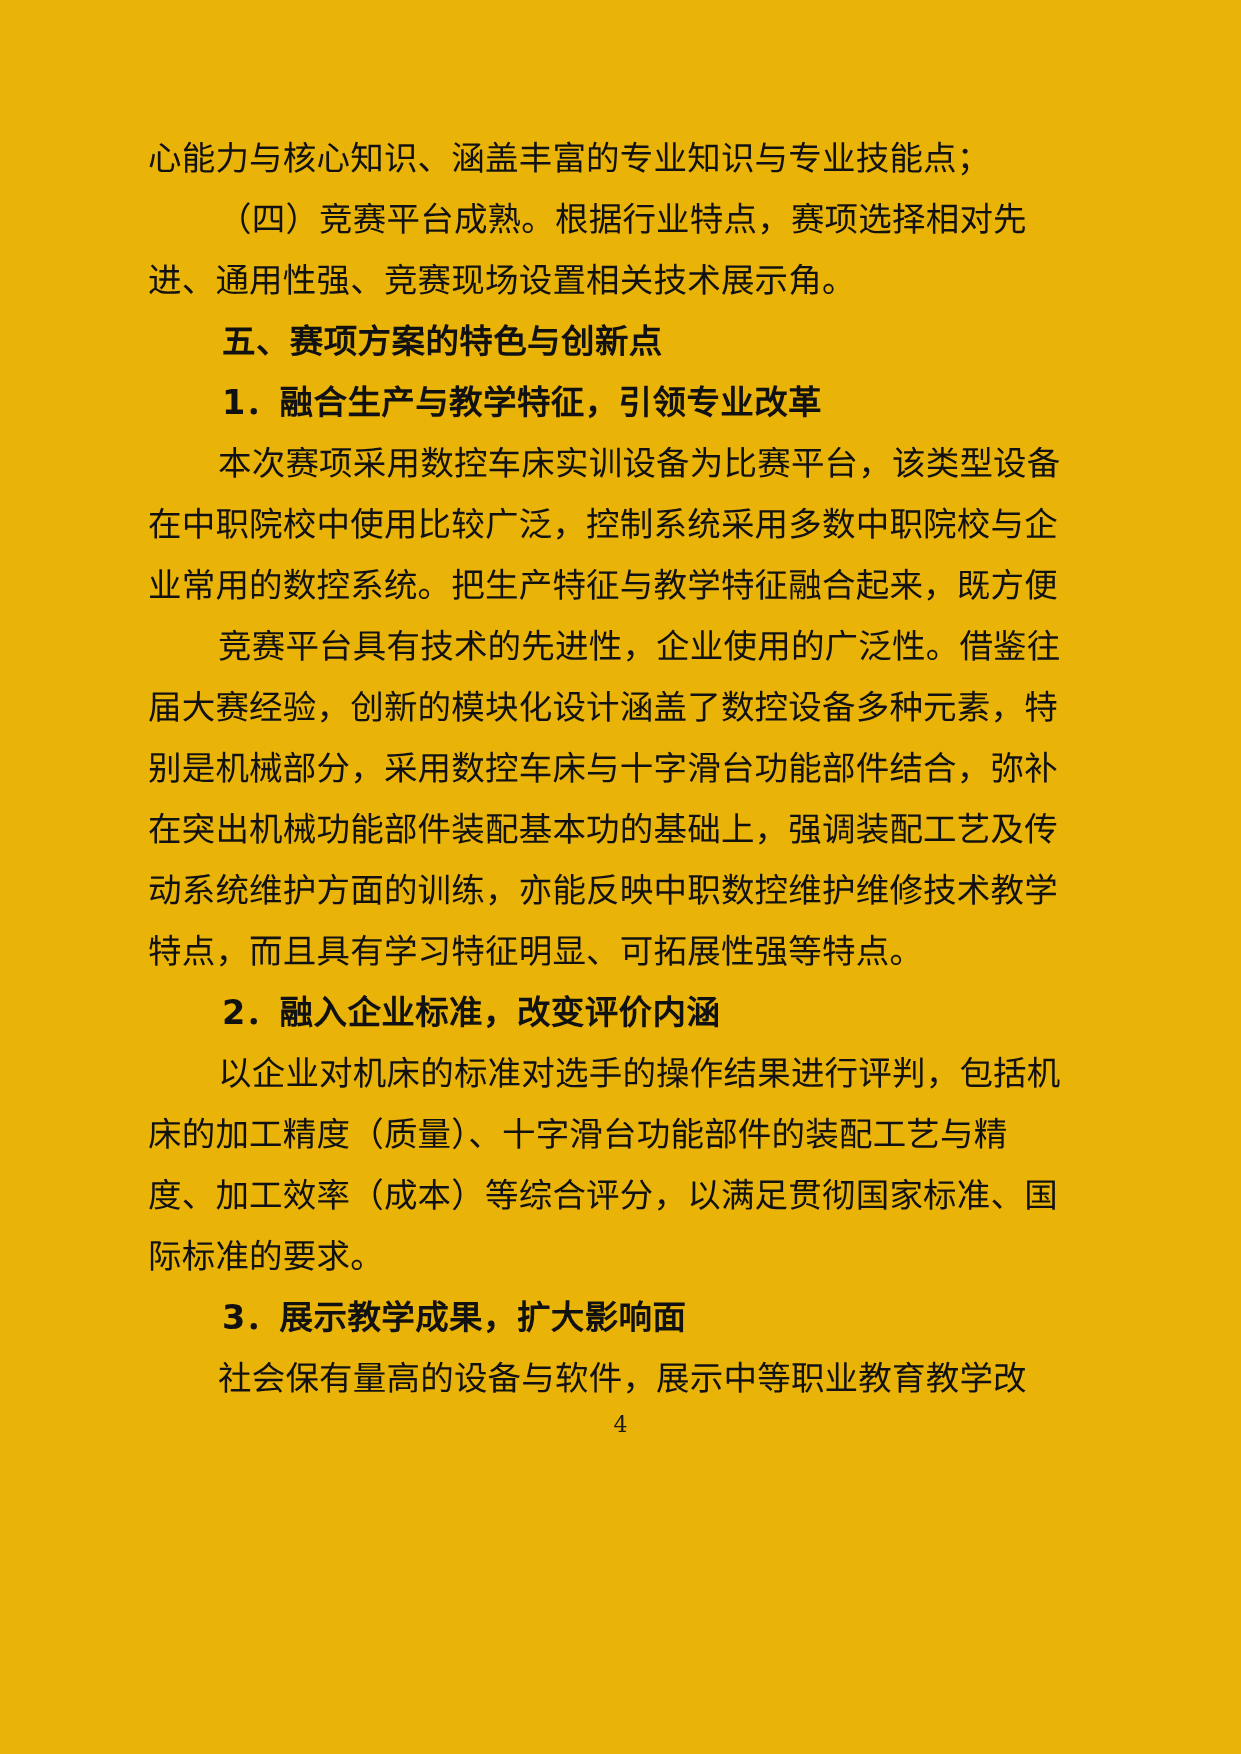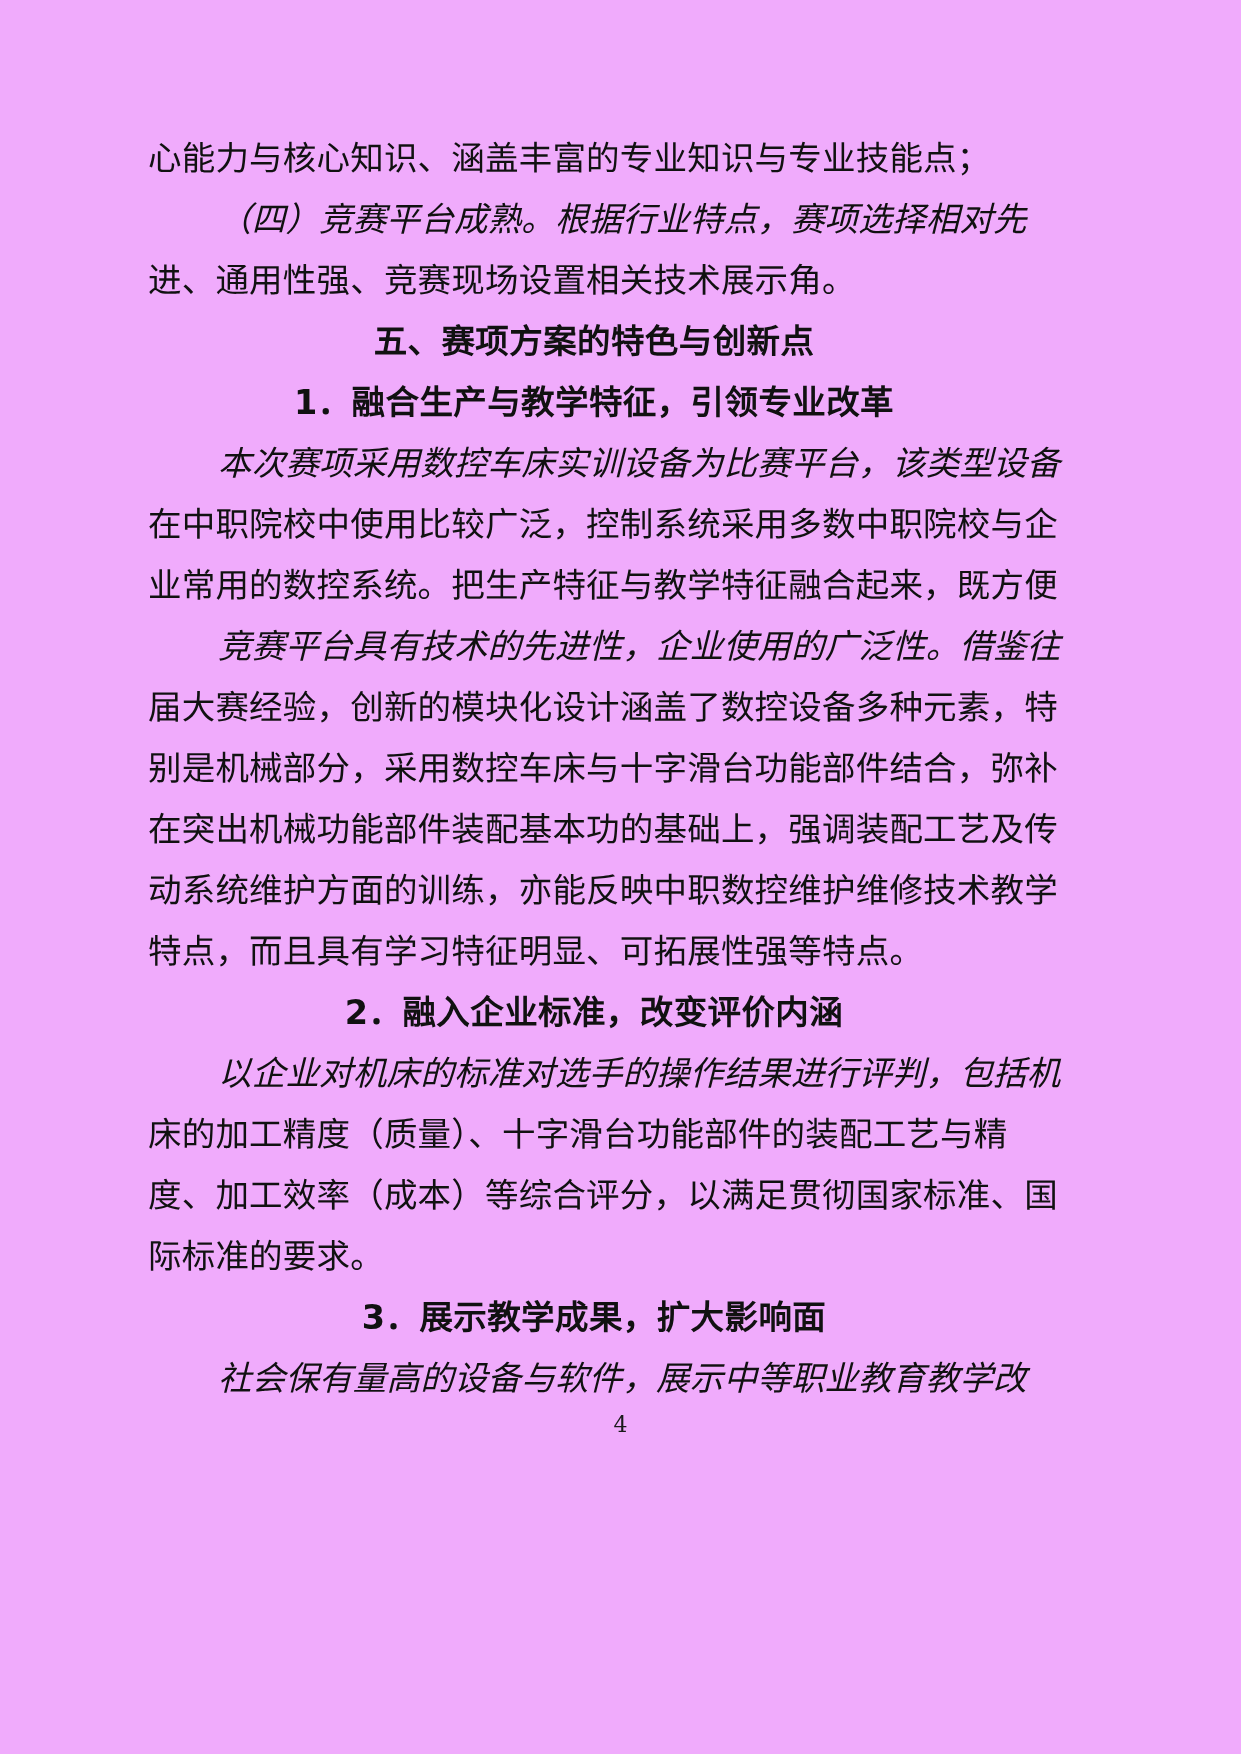--- a/index.html
+++ b/index.html
@@ -8,21 +8,21 @@
     padding: 0;
     background: #ffffff;
   }
   body {
     font-family: "DejaVu Sans", "Liberation Sans", sans-serif;
   }
   .page {
     position: relative;
     width: 1241px;
     height: 1754px;
-    background: #f0abfc;
+    background: #eab308;
     box-sizing: border-box;
     overflow: hidden;
   }
   .page-body {
     position: absolute;
     left: 148px;
     top: 128px;
     width: 818px;
   }
   .line {
@@ -36,25 +36,23 @@
   }
   .line.body {
     font-weight: 500;
   }
   .line.heading {
     font-weight: 800;
     letter-spacing: 0.4px;
   }
   .indent-1 {
     padding-left: 70px;
-    font-style: italic;
   }
   .indent-head {
     padding-left: 74px;
-    text-align: center;
   }
   .page-number {
     position: absolute;
     left: 0;
     right: 0;
     top: 1412px;
     text-align: center;
     font-size: 22px;
     color: #1a1a1a;
     font-family: "DejaVu Serif", "Liberation Serif", serif;

